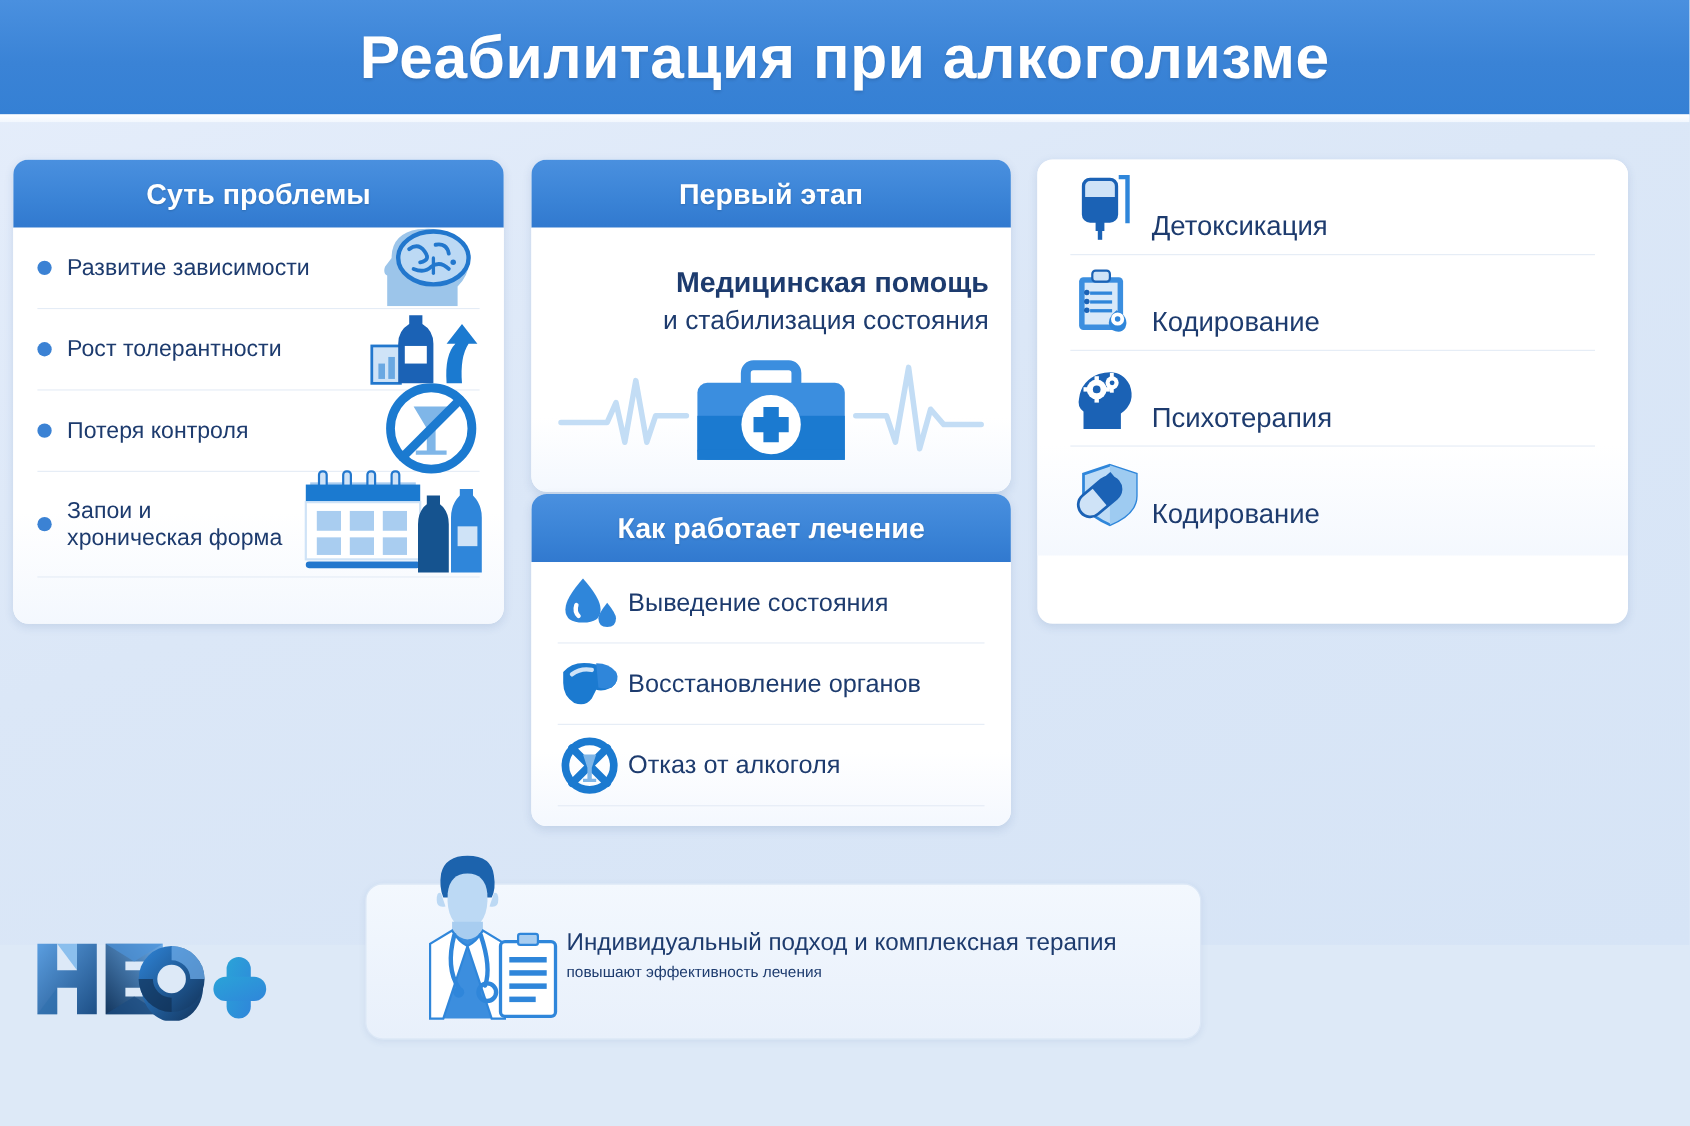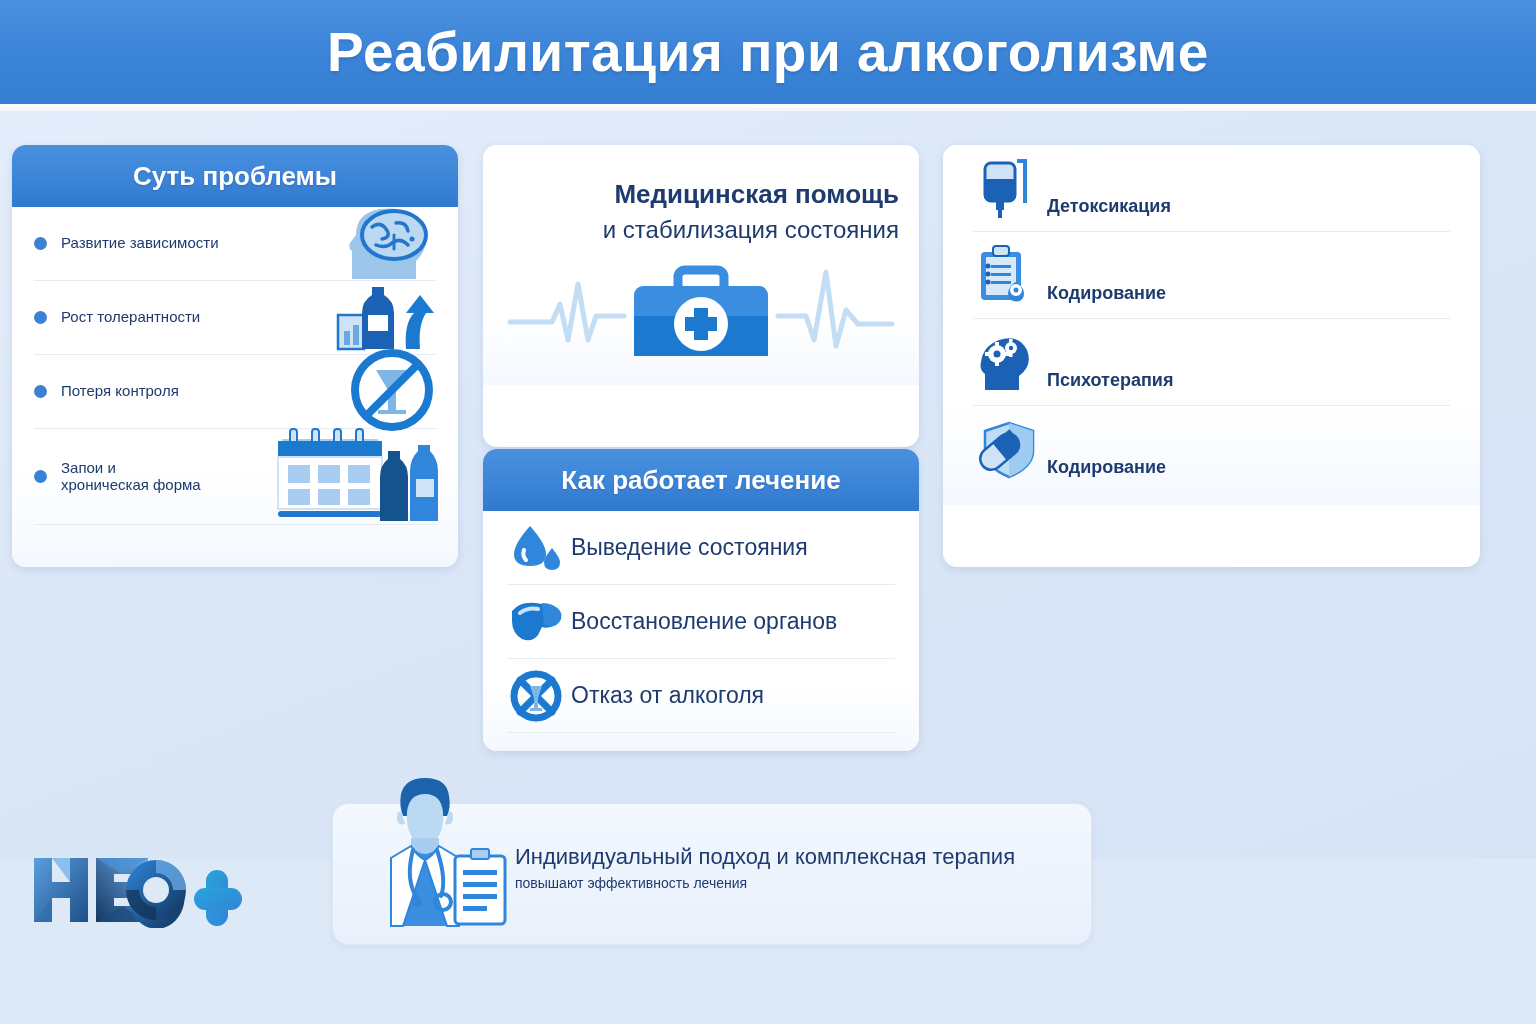--- a/index.html
+++ b/index.html
@@ -71,21 +71,21 @@
     margin: 0 22px;
     display: flex; align-items: center;
     border-bottom: 1px solid #e4ecf6;
   }
   .prow:last-of-type { border-bottom: 1px solid #e4ecf6; }
   .prow .bullet {
     width: 13px; height: 13px; border-radius: 50%;
     background: #3b82d4; flex: 0 0 auto; margin-right: 14px;
   }
   .prow .ptext {
-    color: #1d3b6e; font-size: 15px; line-height: 1.12; z-index: 2;
+    color: #1d3b6e; font-size: 21px; line-height: 1.12; z-index: 2;
   }
   .prow .pico { position: absolute; right: -2px; top: 50%; transform: translateY(-50%); }
   #row-binge { height: 96px; align-items: center; }
   #row-binge .ptext { max-width: 230px; }
 
   
   #card-first { left: 483px; top: 145px; width: 436px; height: 302px; }
   .first-text {
     text-align: right; padding: 32px 20px 0 20px;
     color: #1d3b6e;
@@ -105,21 +105,21 @@
   .hrow .htext { color: #1d3b6e; font-size: 23px; margin-left: 6px; }
 
   
   #card-stages { left: 943px; top: 145px; width: 537px; height: 422px; }
   .srow {
     height: 87px; margin: 0 30px;
     display: flex; align-items: center;
     border-bottom: 1px solid #e4ecf6;
   }
   .srow .sico { width: 66px; flex: 0 0 auto; display:flex; align-items:center; justify-content:center; }
-  .srow .stext { color: #1d3b6e; font-size: 18px; font-weight: bold; margin-left: 8px; margin-top: 36px; }
+  .srow .stext { color: #1d3b6e; font-size: 25px; font-weight: normal; margin-left: 8px; margin-top: 36px; }
 
   
   #footer-banner {
     position: absolute; left: 332px; top: 803px;
     width: 760px; height: 142px;
     background: linear-gradient(180deg,#f3f8fe 0%, #e8f0fb 100%);
     border: 1px solid #dbe7f6;
     border-radius: 16px;
     box-shadow: 0 2px 7px rgba(40,80,140,0.08);
   }
@@ -216,20 +216,23 @@
             <path d="M152 28 L152 22 L164 22 L164 28 Q172 36 172 48 L172 98 L144 98 L144 48 Q144 36 152 28 Z" fill="#2f86da"></path>
             <rect x="150" y="56" width="18" height="18" fill="#cfe3f7"></rect>
           </svg>
         </div>
       </div>
 
     </div>
   </div>
 
   <div class="card" id="card-first">
+    <div class="card-head">
+      <span>Первый этап</span>
+    </div>
     <div class="card-body">
       <div class="first-text">
         <div class="l1">Медицинская помощь</div>
         <div class="l2">и стабилизация состояния</div>
       </div>
       <div class="first-icon">
         <svg width="390" height="110" viewBox="0 0 390 110">
           <path d="M4 68 L46 68 L54 50 L62 86 L72 30 L82 86 L90 62 L118 62" fill="none" stroke="#c3ddf5" stroke-width="5" stroke-linejoin="round" stroke-linecap="round"></path>
           <path d="M272 62 L300 62 L308 86 L320 18 L330 92 L340 56 L352 70 L386 70" fill="none" stroke="#c3ddf5" stroke-width="5" stroke-linejoin="round" stroke-linecap="round"></path>
           <rect x="172" y="16" width="46" height="22" rx="7" fill="none" stroke="#3b8edf" stroke-width="9"></rect>

